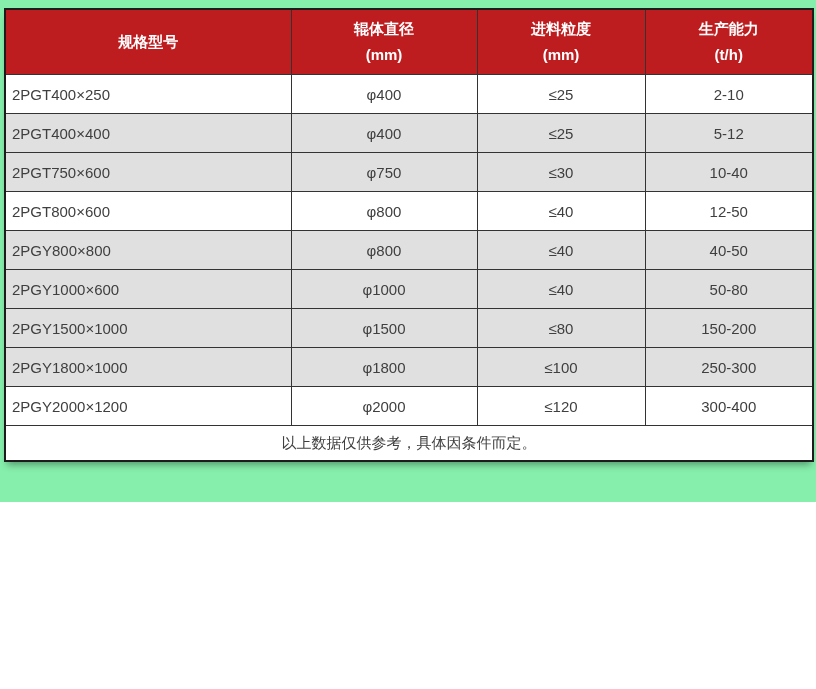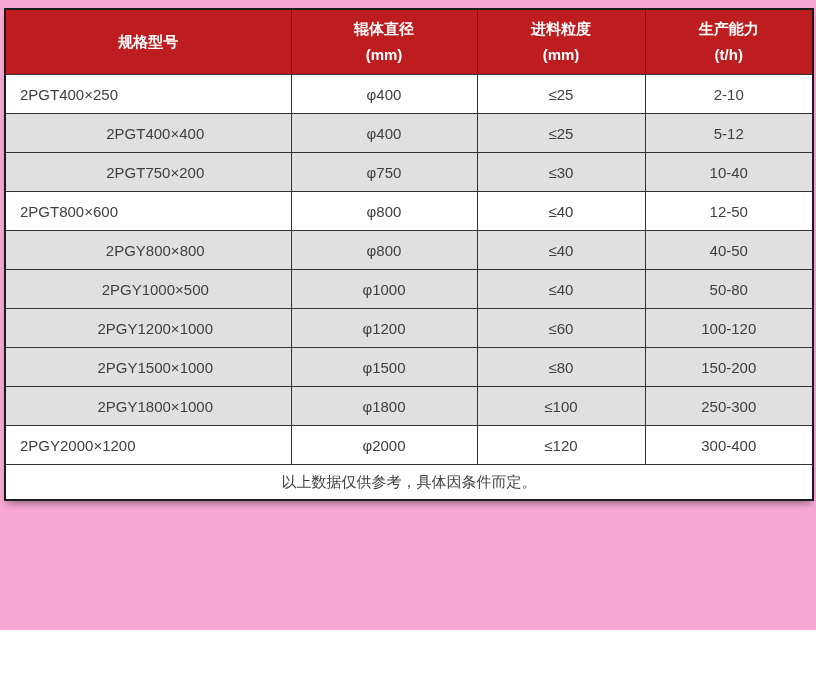--- a/index.html
+++ b/index.html
@@ -4,22 +4,22 @@
 <style>
   html, body {
     margin: 0;
     padding: 0;
     background: #ffffff;
     font-family: "Liberation Sans", "DejaVu Sans", sans-serif;
   }
   .page {
     position: relative;
     width: 816px;
-    height: 630px;
-    background: #f9a8d4;
+    height: 502px;
+    background: #86efac;
     overflow: hidden;
   }
   table.spec-table {
     position: absolute;
     left: 4px;
     top: 8px;
     width: 808px;
     border-collapse: collapse;
     table-layout: fixed;
     border: 2px solid var(--outer-border, #1c1c1c);
@@ -51,24 +51,24 @@
     display: flex;
     flex-direction: column;
     justify-content: center;
     align-items: center;
     height: 100%;
     line-height: 26px;
   }
   .hline:empty { display: none; }
 
   tbody td { height: 38px; background: var(--row-bg, #ffffff); }
-  tbody tr.alt td { background: var(--row-alt-bg, #e0e0e0); text-align: center; }
+  tbody tr.alt td { background: var(--row-alt-bg, #e0e0e0); }
   tbody td.c-model {
     text-align: left;
-    padding-left: 14px;
+    padding-left: 6px;
     margin-top: 18px;
   }
   tfoot td {
     height: 34px;
     background: var(--row-bg, #ffffff);
     text-align: center;
     font-size: 15px;
   }
 </style>
 </head>
@@ -117,48 +117,42 @@
     <td>≤25</td>
     <td>2-10</td>
   </tr>
         <tr class="alt">
     <td class="c-model">2PGT400×400</td>
     <td>φ400</td>
     <td>≤25</td>
     <td>5-12</td>
   </tr>
         <tr class="alt">
-    <td class="c-model">2PGT750×200</td>
+    <td class="c-model">2PGT750×600</td>
     <td>φ750</td>
     <td>≤30</td>
     <td>10-40</td>
   </tr>
         <tr>
     <td class="c-model">2PGT800×600</td>
     <td>φ800</td>
     <td>≤40</td>
     <td>12-50</td>
   </tr>
         <tr class="alt">
     <td class="c-model">2PGY800×800</td>
     <td>φ800</td>
     <td>≤40</td>
     <td>40-50</td>
   </tr>
         <tr class="alt">
-    <td class="c-model">2PGY1000×500</td>
+    <td class="c-model">2PGY1000×600</td>
     <td>φ1000</td>
     <td>≤40</td>
     <td>50-80</td>
-  </tr>
-        <tr class="alt">
-    <td class="c-model">2PGY1200×1000</td>
-    <td>φ1200</td>
-    <td>≤60</td>
-    <td>100-120</td>
   </tr>
         <tr class="alt">
     <td class="c-model">2PGY1500×1000</td>
     <td>φ1500</td>
     <td>≤80</td>
     <td>150-200</td>
   </tr>
         <tr class="alt">
     <td class="c-model">2PGY1800×1000</td>
     <td>φ1800</td>

